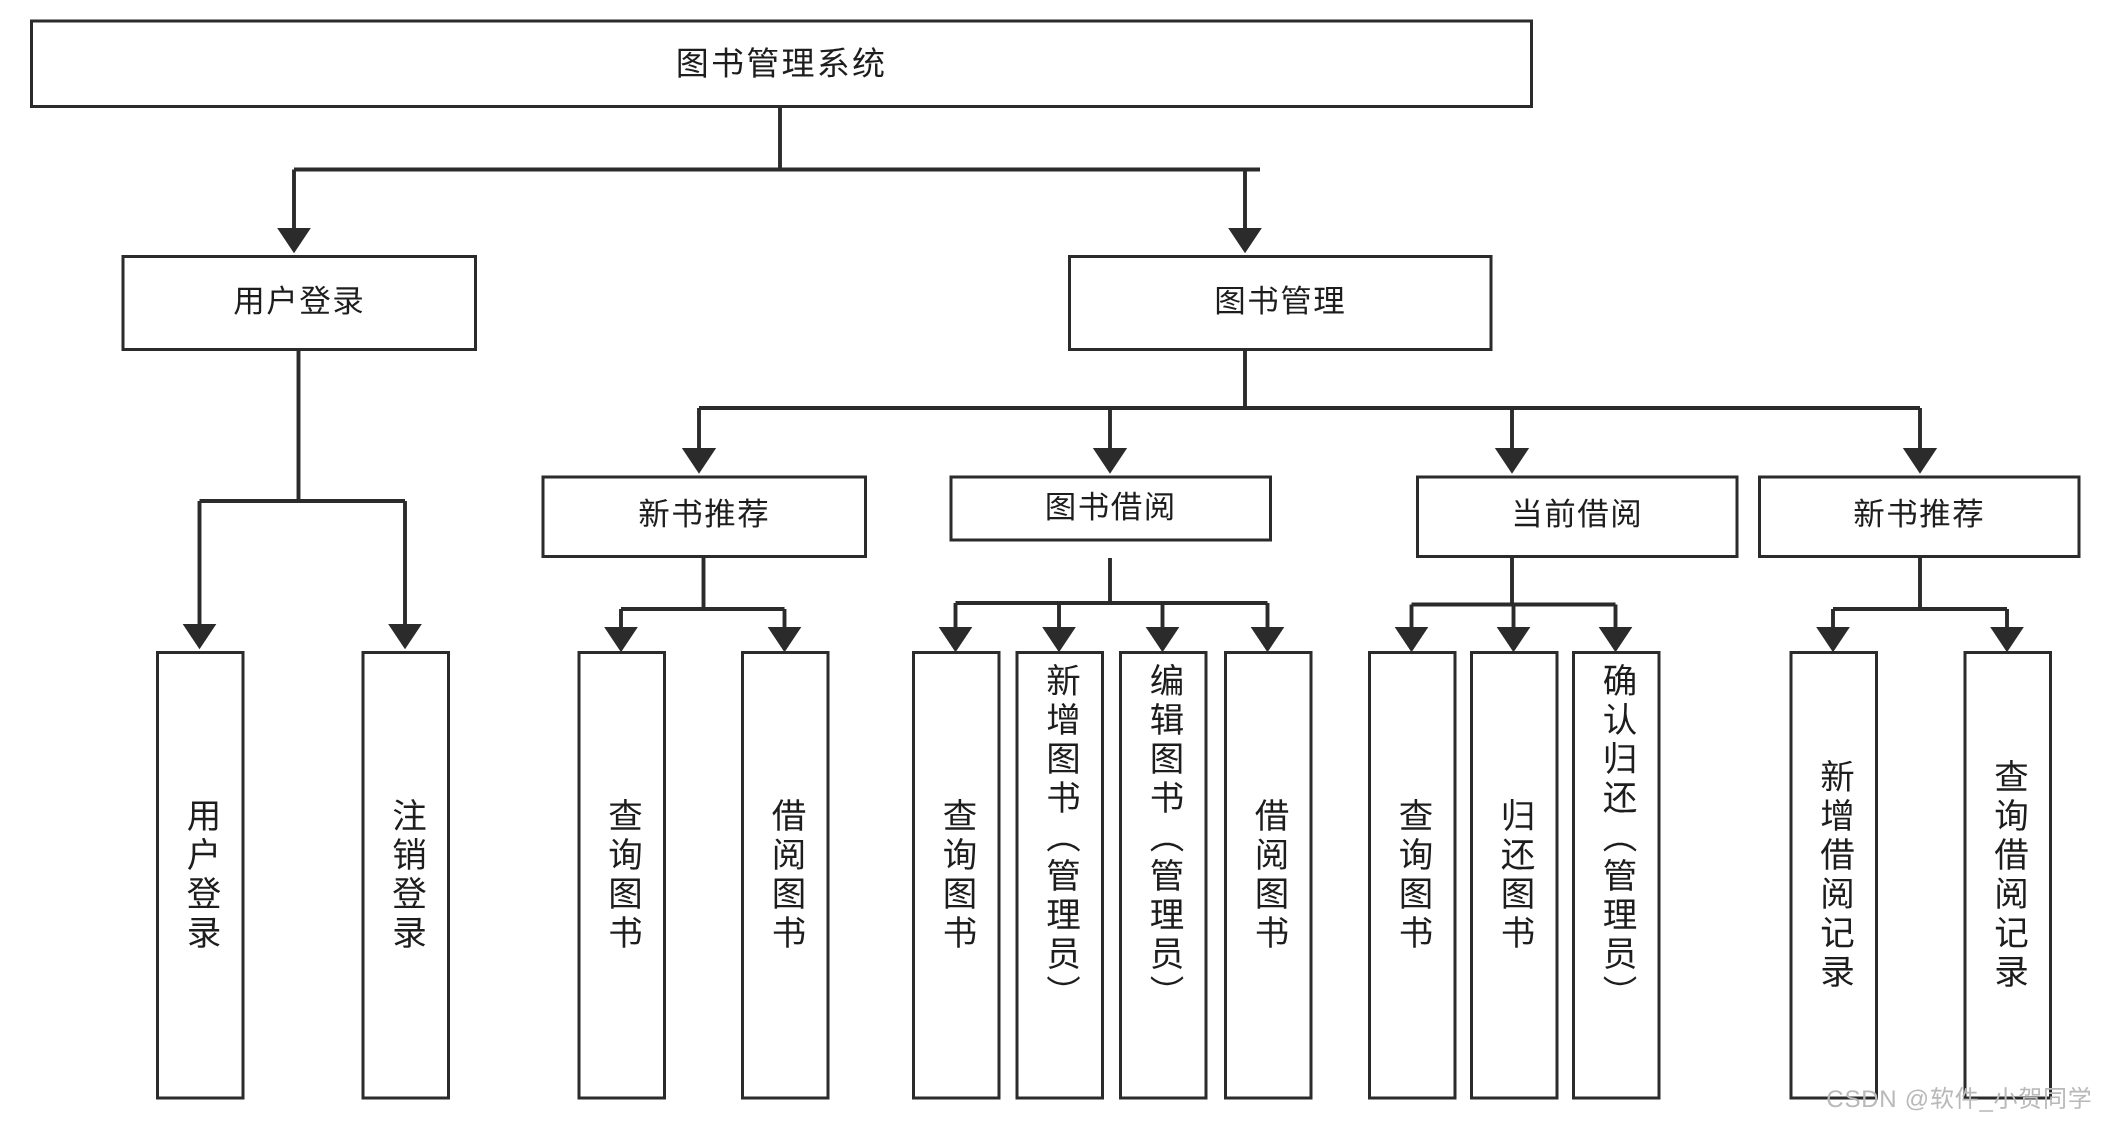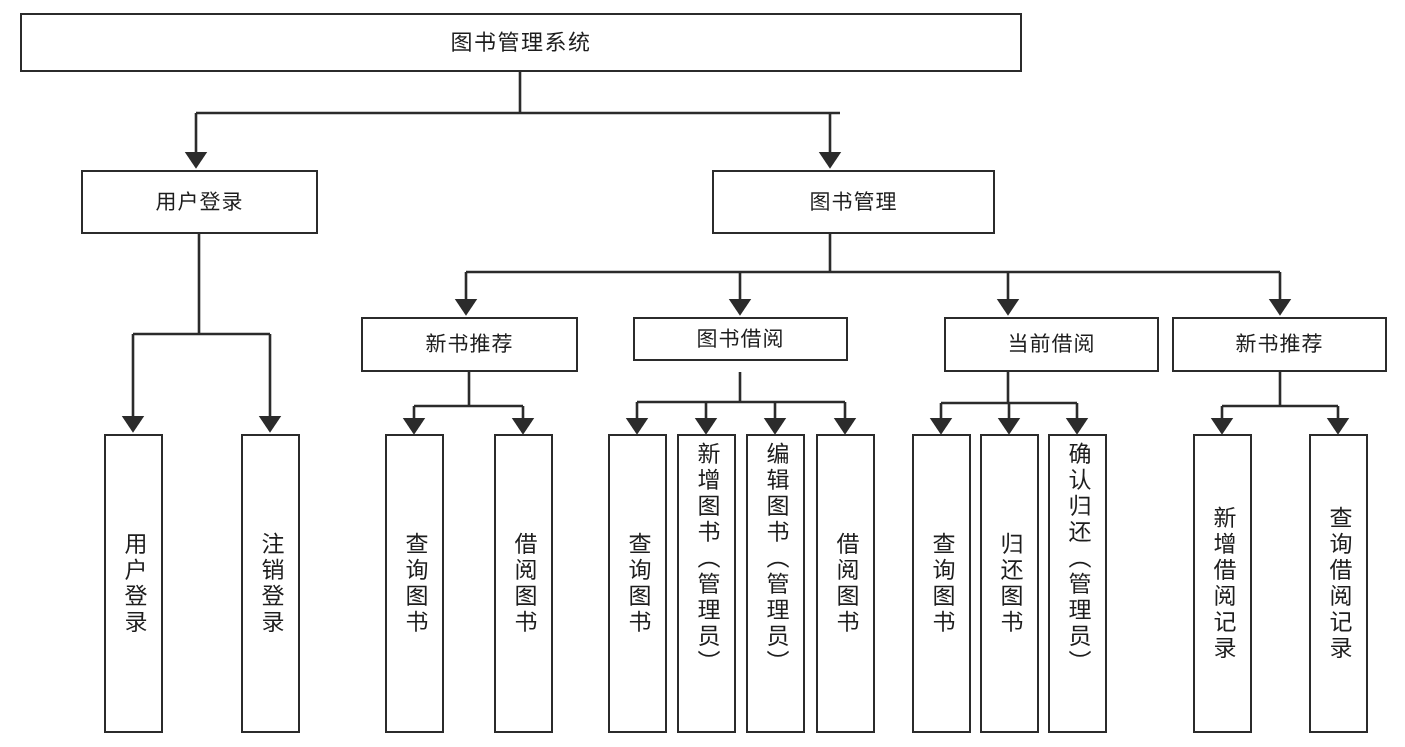--- a/index.html
+++ b/index.html
@@ -195,14 +195,15 @@
     <span class="node-label">确认归还（管理员）</span>
   </div>
 
   <div class="node v centered" style="left:1193px; top:434px; width:59px; height:299px;">
     <span class="node-label">新增借阅记录</span>
   </div>
   <div class="node v centered" style="left:1309px; top:434px; width:59px; height:299px;">
     <span class="node-label">查询借阅记录</span>
   </div>
 
+  <div class="watermark">CSDN @软件_小贺同学</div>
 
 </div>
 
 </body></html>

